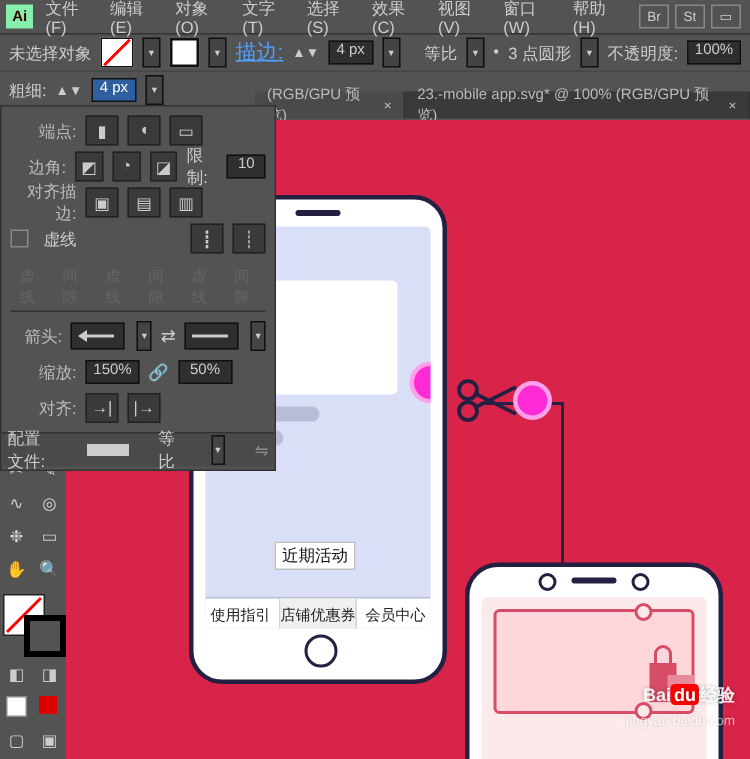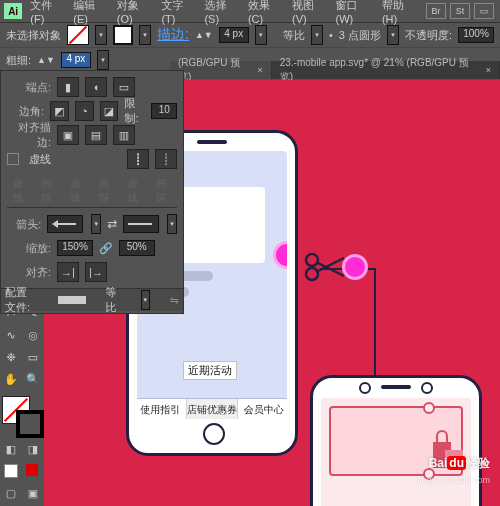--- a/index.html
+++ b/index.html
@@ -211,21 +211,21 @@
     <span style="margin-left:auto;opacity:.5">⇋</span>
   </div>
 </div>
 
 <div class="doctabs">
   <div class="doctab">
     <span>(RGB/GPU 预览)</span>
     <span class="close-x">×</span>
   </div>
   <div class="doctab active">
-    <span>23.-mobile app.svg* @ 21% (RGB/GPU 预览)</span>
+    <span>23.-mobile app.svg* @ 100% (RGB/GPU 预览)</span>
     <span class="close-x">×</span>
   </div>
 </div>
 
 <div class="tools">
   <div class="tool">⊞</div>
   <div class="tool">▙</div>
   <div class="tool">✂</div>
   <div class="tool">✎</div>
   <div class="tool">∿</div>

